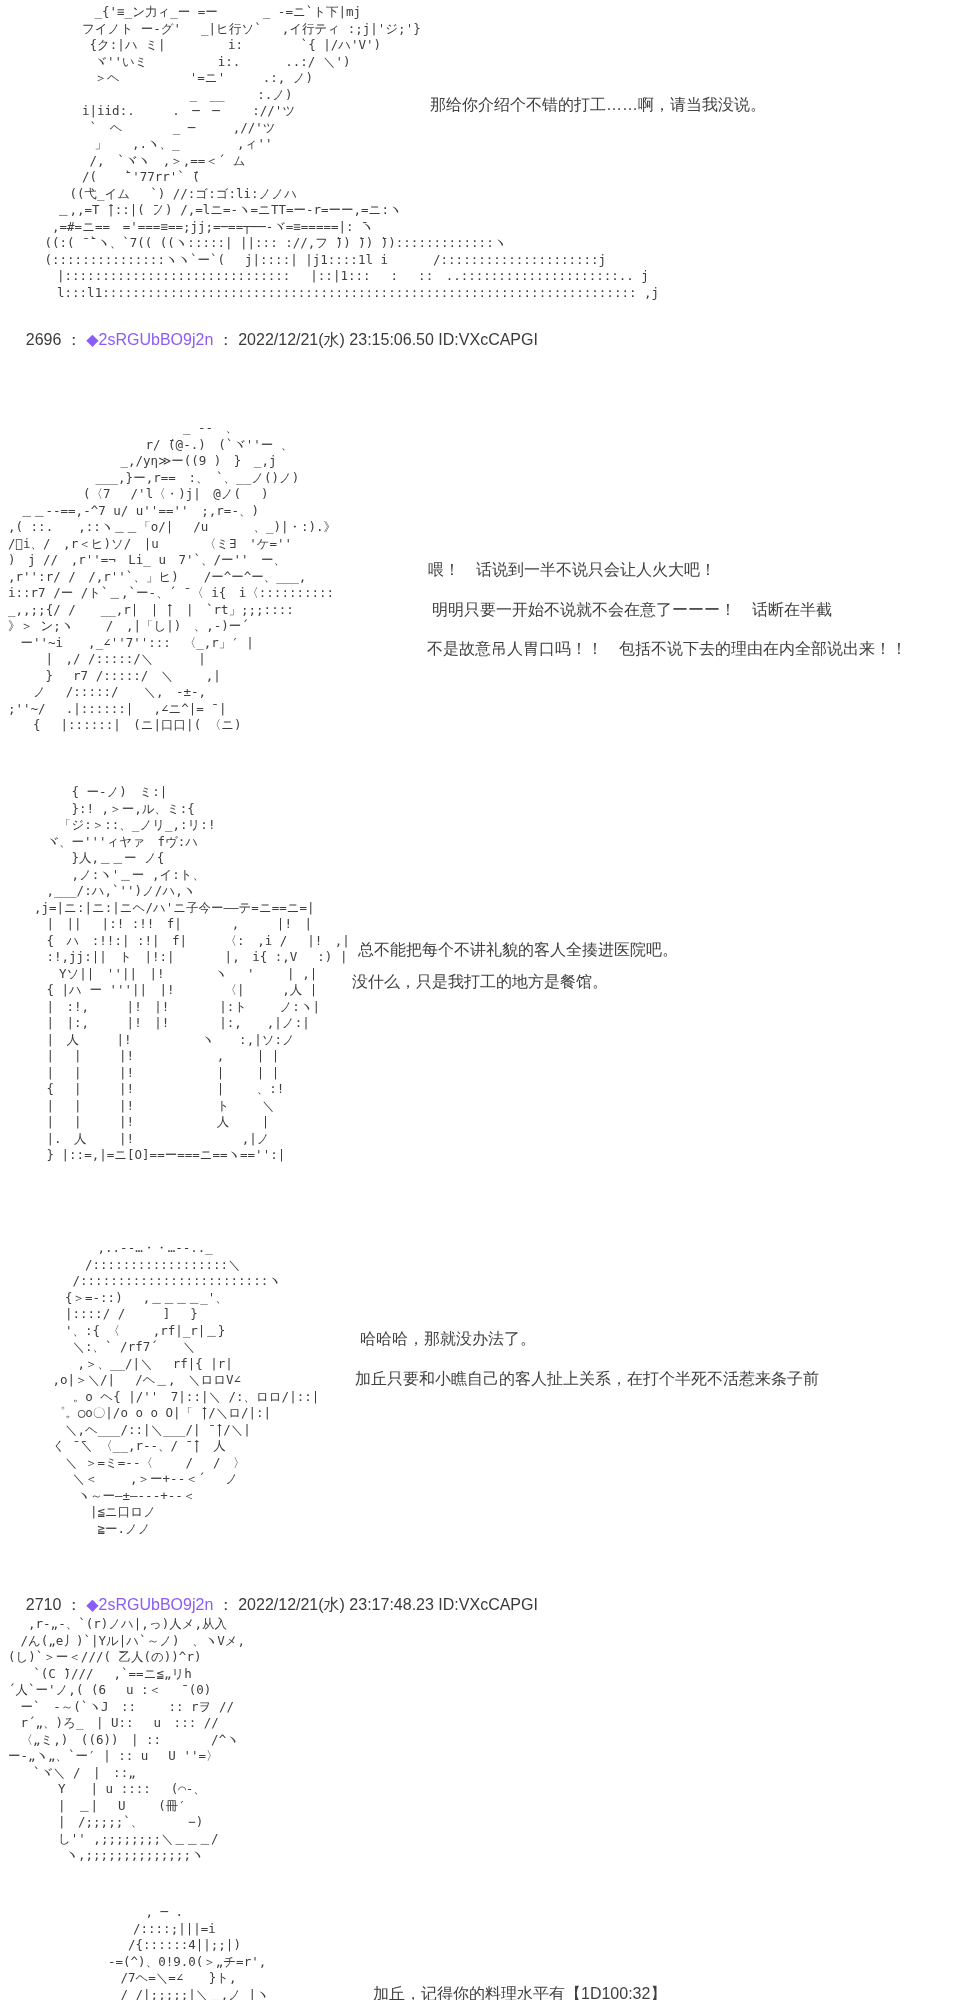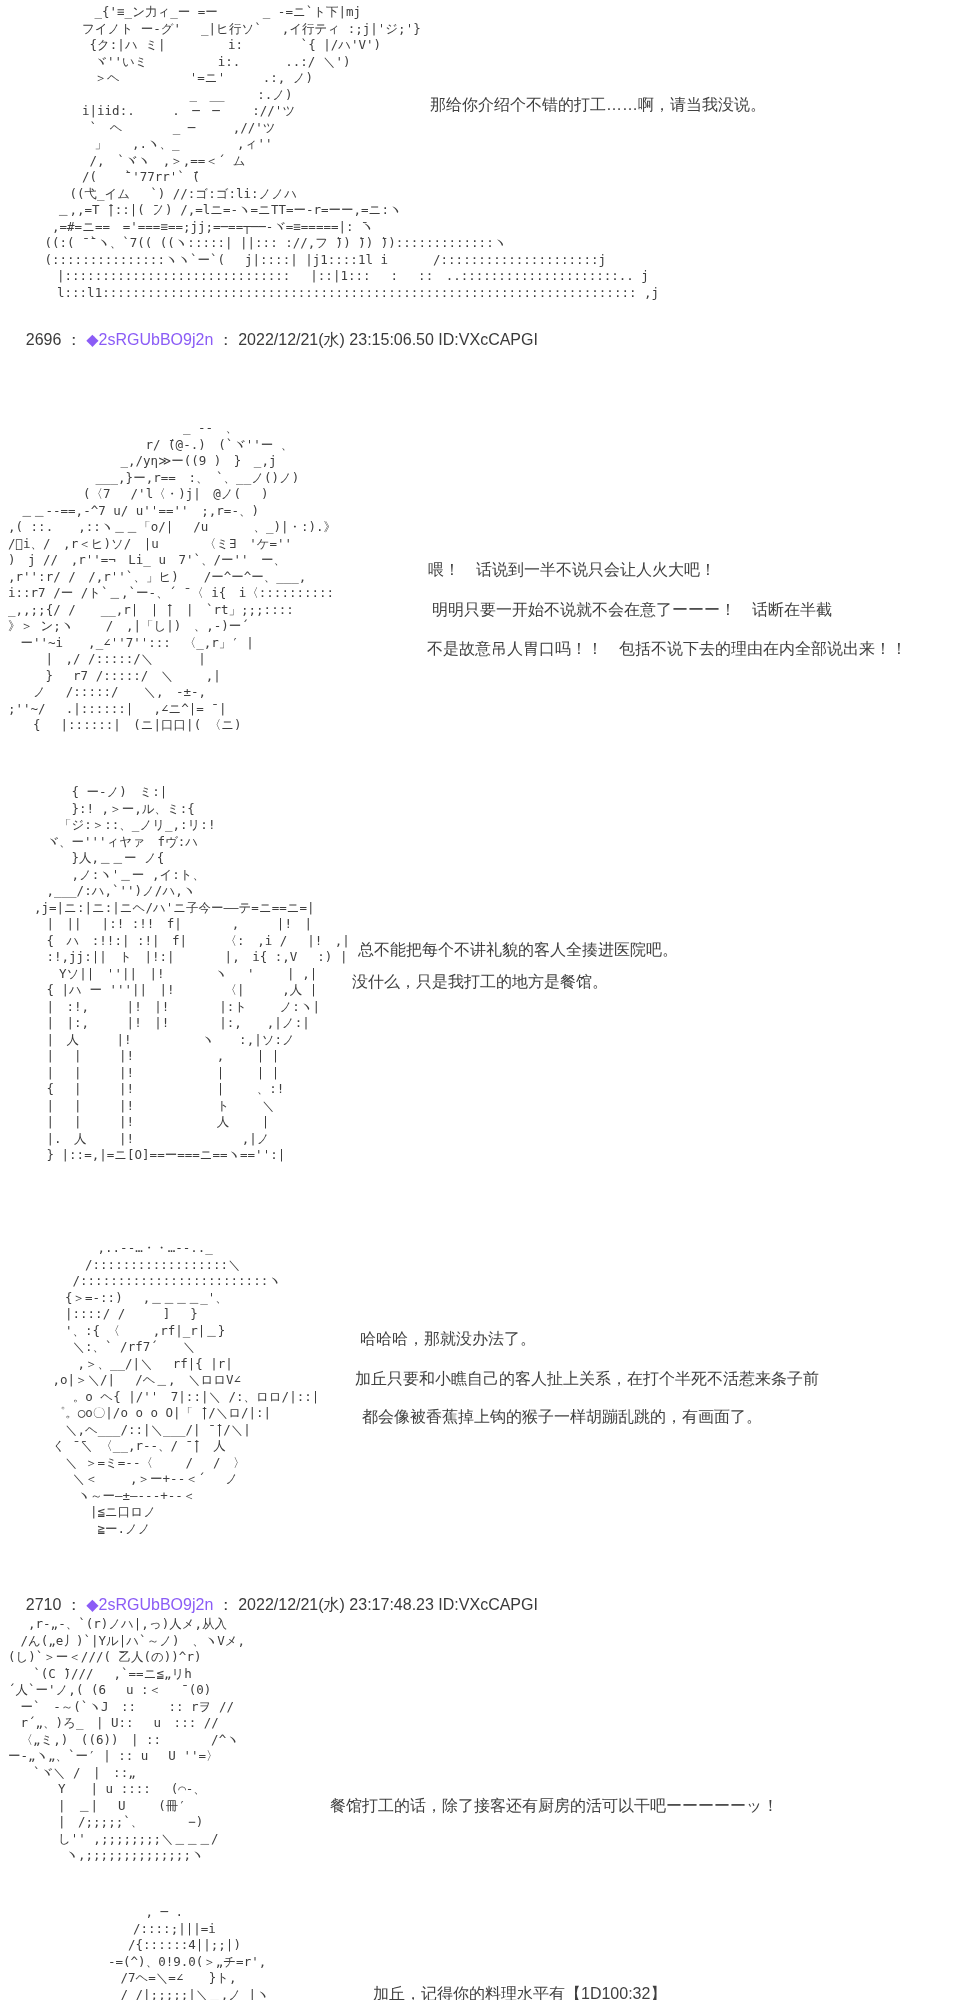--- a/index.html
+++ b/index.html
@@ -127,42 +127,40 @@
 　゜。○o〇|/o o o O|「 ̄|/＼ロ/|:|
 　　＼,ヘ___/::|＼___/| ̄ ̄|/＼|
 　く ̄ ̄＼ 〈__,r--、/ ̄ ̄|　人
 　　＼ ＞=ミ=--〈　　 /　 /　〉
 　　 ＼＜　　 ,＞ー+--＜´　 ノ
 　　　ヽ～ー—±—---+--＜
 　　　　|≦ニ口ロノ
 　　　　 ≧ー.ノノ</pre>
   <div class="dlg" style="left:360px; top:1329px;text-align:center;">哈哈哈，那就没办法了。</div>
   <div class="dlg" style="left:355px; top:1369px;">加丘只要和小瞧自己的客人扯上关系，在打个半死不活惹来条子前</div>
-  <div class="dlg" style="left:362px; top:1407px;">都会像被香蕉掉上钩的猴子一样胡蹦乱跳的，有画面了。</div>
 
   <div class="hdr" style="left:8px; top:1577px;">
     <span>2710</span><span> ： </span><span class="trip">◆2sRGUbBO9j2n</span><span> ： </span><span>2022/12/21(水) 23:17:48.23 ID:VXcCAPGI</span>
   </div>
 
   <pre class="aa" style="left:4px; top:1612px;">　 ,r-„-、`(r)ノハ|,っ)人メ,从入
 　/ん(„e丿)`|Yル|ハ`～ノ)ゝ、ヽVメ,
 (し)`＞ー＜///( ̄乙人(の))^r)
 　ゝ`(C ̄)///　 ,`==ニ≦„リh
 ´人`ー'ノ,( (6　 u :＜　 ̄ (0)
 　ー`ゝ-～(`ヽJ　::　　 :: rヲ //
 　r´„、)ろ_　| U::　 u　::: //
 　〈„ミ,)　((6))　| ::　　　　/^ヽ
 ー-„ヽ„、`ー′ | :: u　 U ''=〉
 　　`ヾ＼ /　|　::„　　　　ゝ
 　　　　Y　　| u ::::　 (⌒-、
 　　　　|　＿|　 U　　 (冊′
 　　　　|　/;;;;;`、　　　 −)
 　　　　し'' ,;;;;;;;;＼＿＿＿/
 　　　　 ヽ,;;;;;;;;;;;;;;ヽ</pre>
-  <div class="dlg" style="left:330px; top:1796px;">餐馆打工的话，除了接客还有厨房的活可以干吧ーーーーーッ！</div>
 
   <pre class="aa" style="left:104px; top:1900px;">　　　, ─ .
 　　/::::;|||=i
 　 /{::::::4||;;|)
 -=(^)、0!9.0(＞„チ=r',
 　/7ヘ=＼=∠ゝ　}ト,
 　/ /|;;;;;|＼＿,ノ |ヽ
 　| | |;;;;;|　　 | |</pre>
   <div class="dlg" style="left:373px; top:1984px;">加丘，记得你的料理水平有【1D100:32】</div>
 

